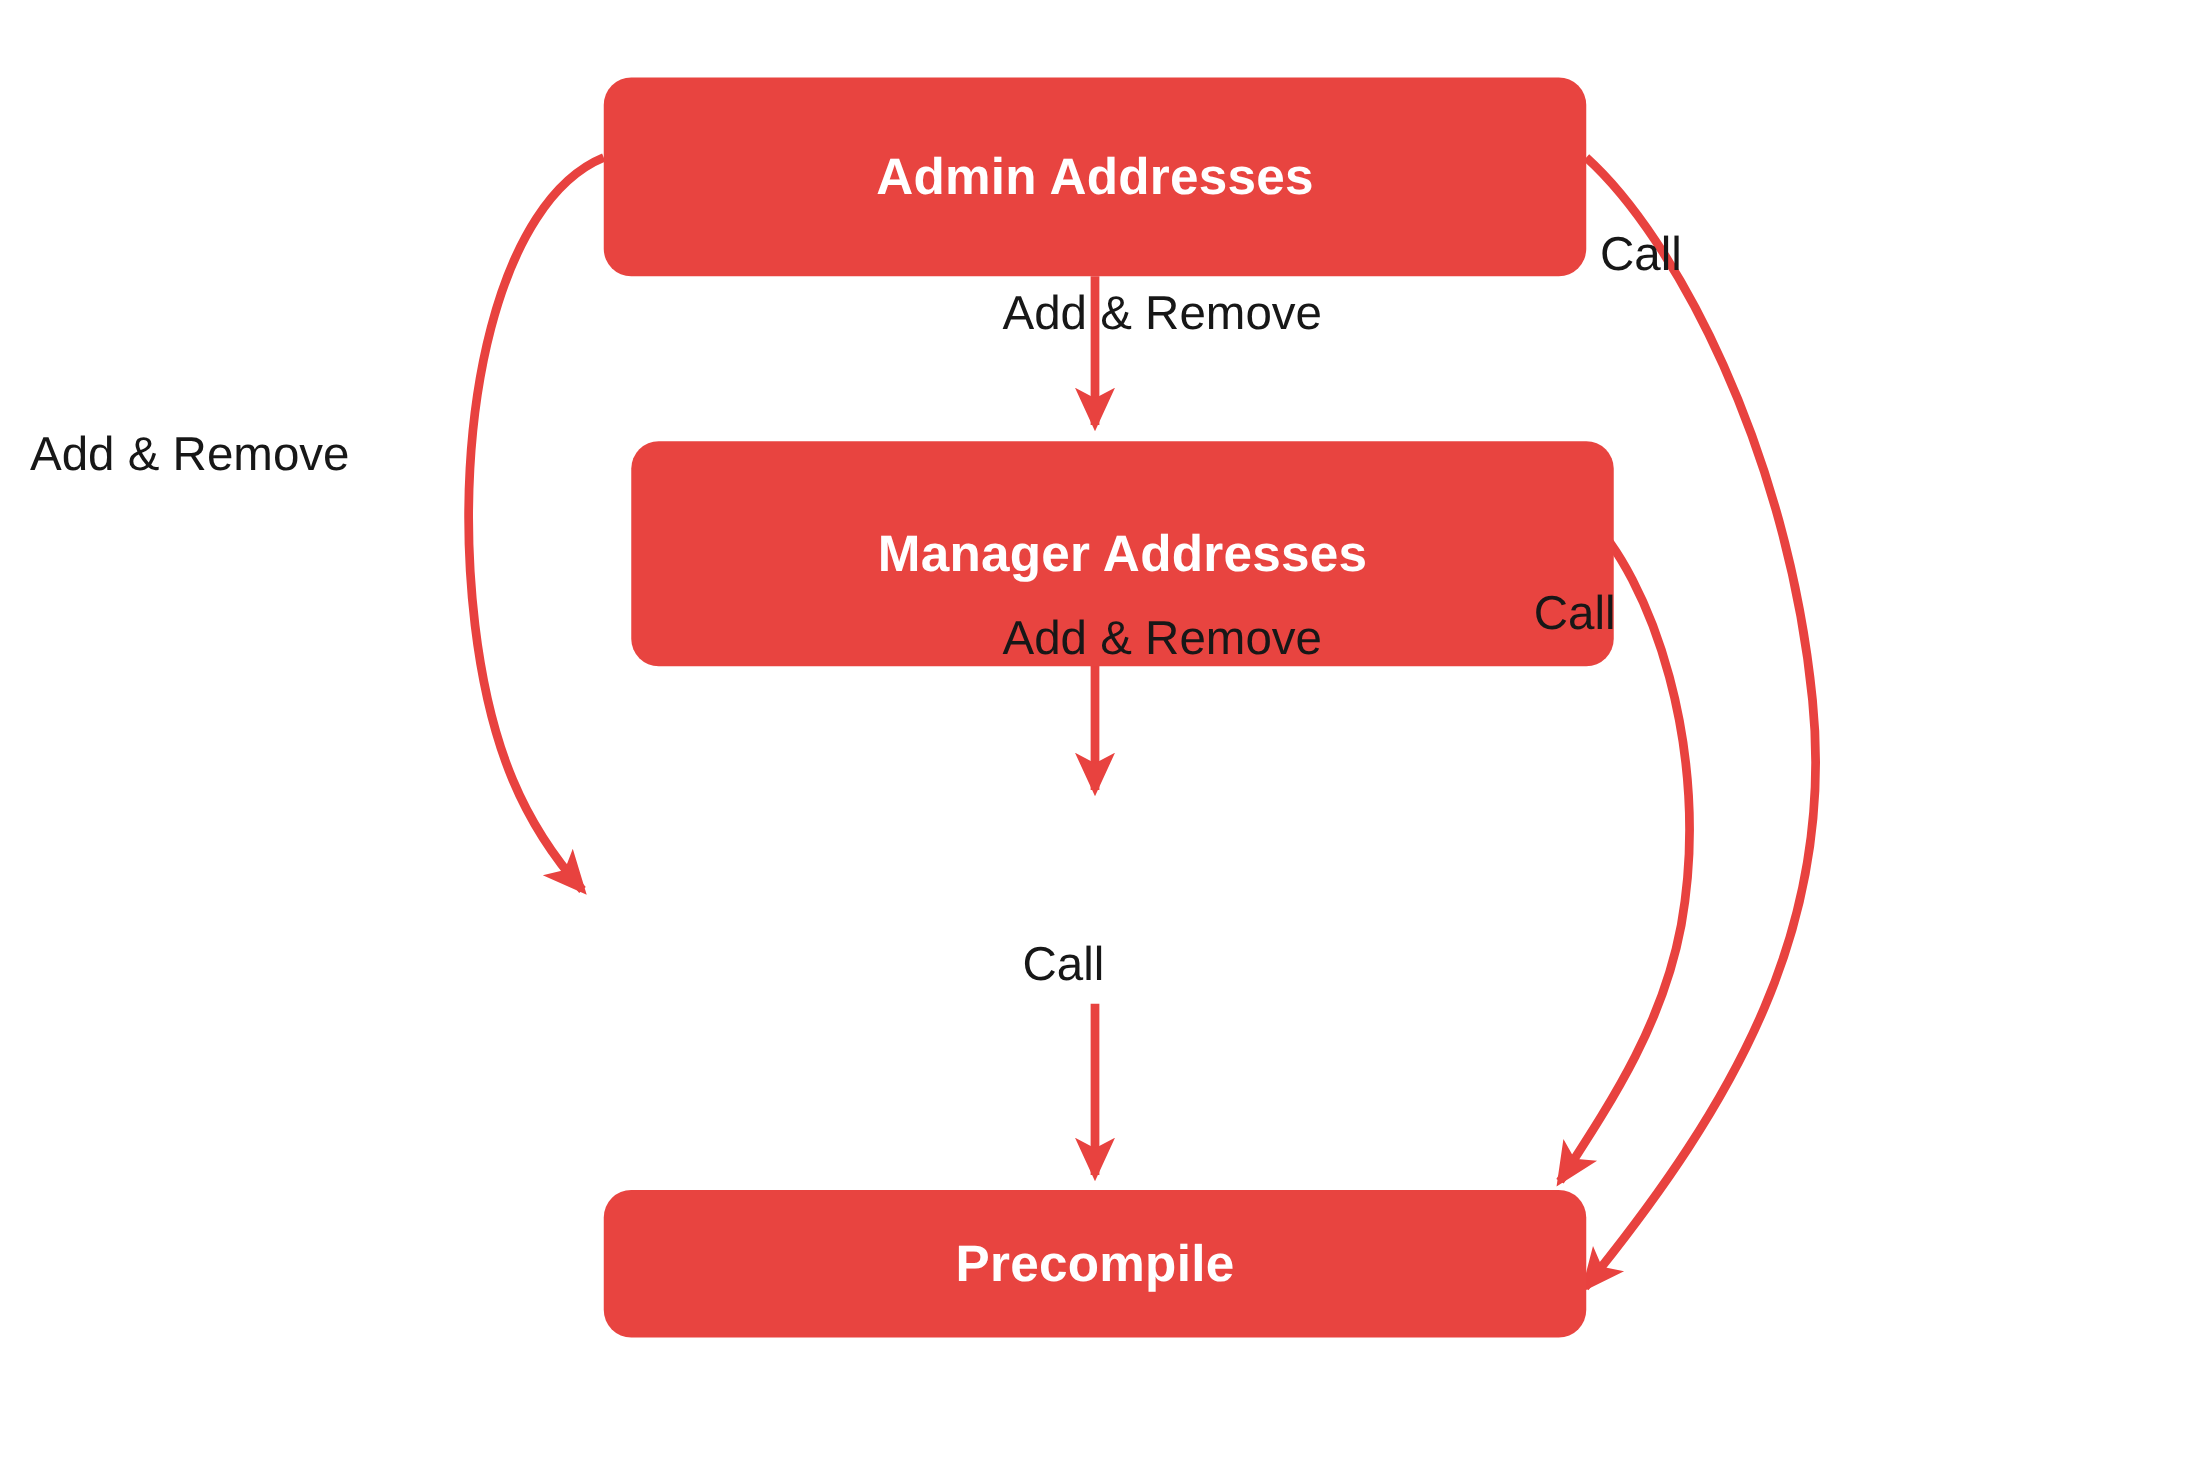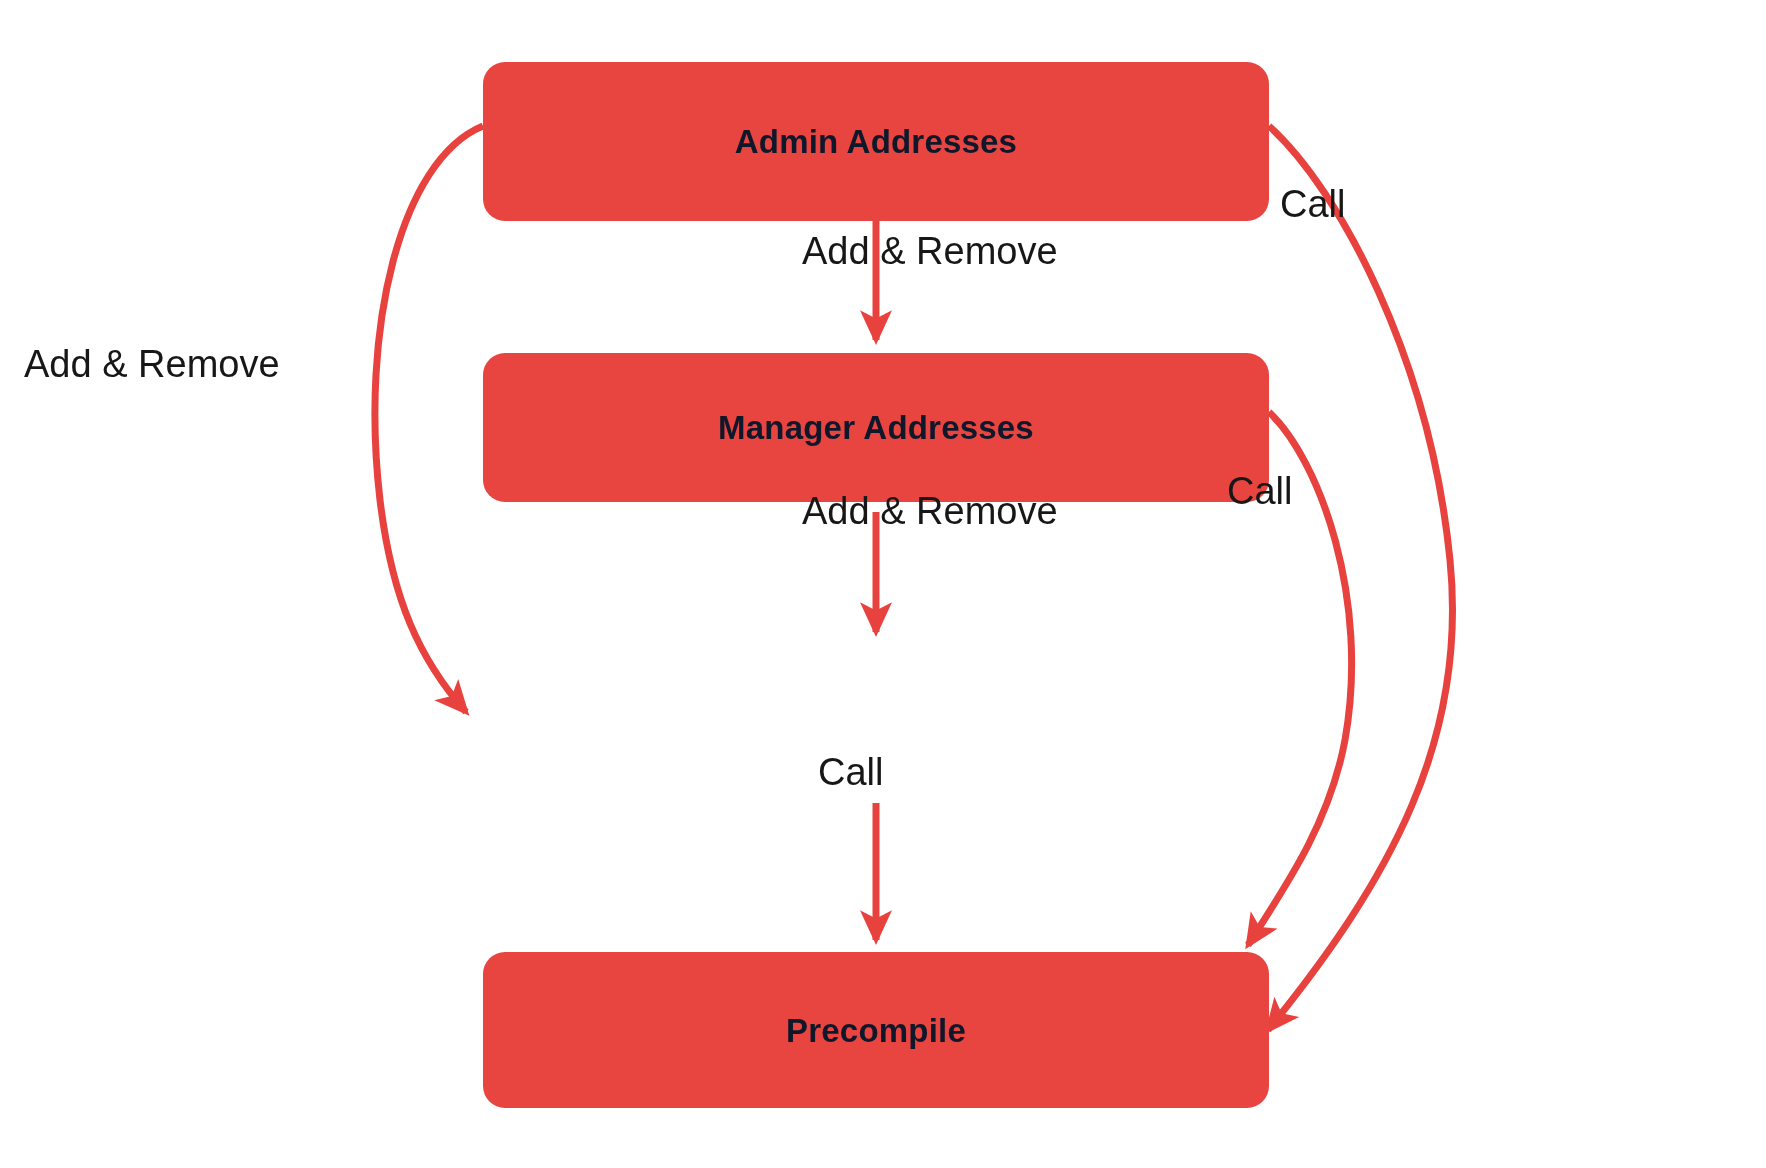--- a/index.html
+++ b/index.html
@@ -27,41 +27,41 @@
   .node {
     position: absolute;
     background: #E84440;
     border-radius: 22px;
     display: flex;
     align-items: center;
     justify-content: center;
     box-sizing: border-box;
   }
   .node-label {
-    color: #0f172a;
+    color: #ffffff;
     font-family: "Liberation Sans", sans-serif;
     font-weight: bold;
-    font-size: 33px;
+    font-size: 41px;
     letter-spacing: 0.2px;
     line-height: 1;
     white-space: nowrap;
   }
   .edge-label {
     position: absolute;
     color: #171717;
     font-family: "Liberation Sans", sans-serif;
     font-weight: normal;
     font-size: 38px;
     line-height: 1;
     white-space: nowrap;
   }
   #n-admin   { left: 483px; top: 62px;  width: 786px; height: 159px; }
-  #n-manager { left: 483px; top: 353px; width: 786px; height: 149px; }
+  #n-manager { left: 505px; top: 353px; width: 786px; height: 180px; }
   #n-enabled { left: 483px; top: 645px; width: 786px; height: 159px; }
-  #n-precompile { left: 483px; top: 952px; width: 786px; height: 156px; }
+  #n-precompile { left: 483px; top: 952px; width: 786px; height: 118px; }
 
   #lbl-add-remove-1 { left: 802px; top: 232px; }
   #lbl-add-remove-2 { left: 802px; top: 492px; }
   #lbl-add-remove-left { left: 24px; top: 345px; }
   #lbl-call-down { left: 818px; top: 753px; }
   #lbl-call-top-right { left: 1280px; top: 185px; }
   #lbl-call-mid-right { left: 1227px; top: 472px; }
 </style>
 </head>
 <body>

